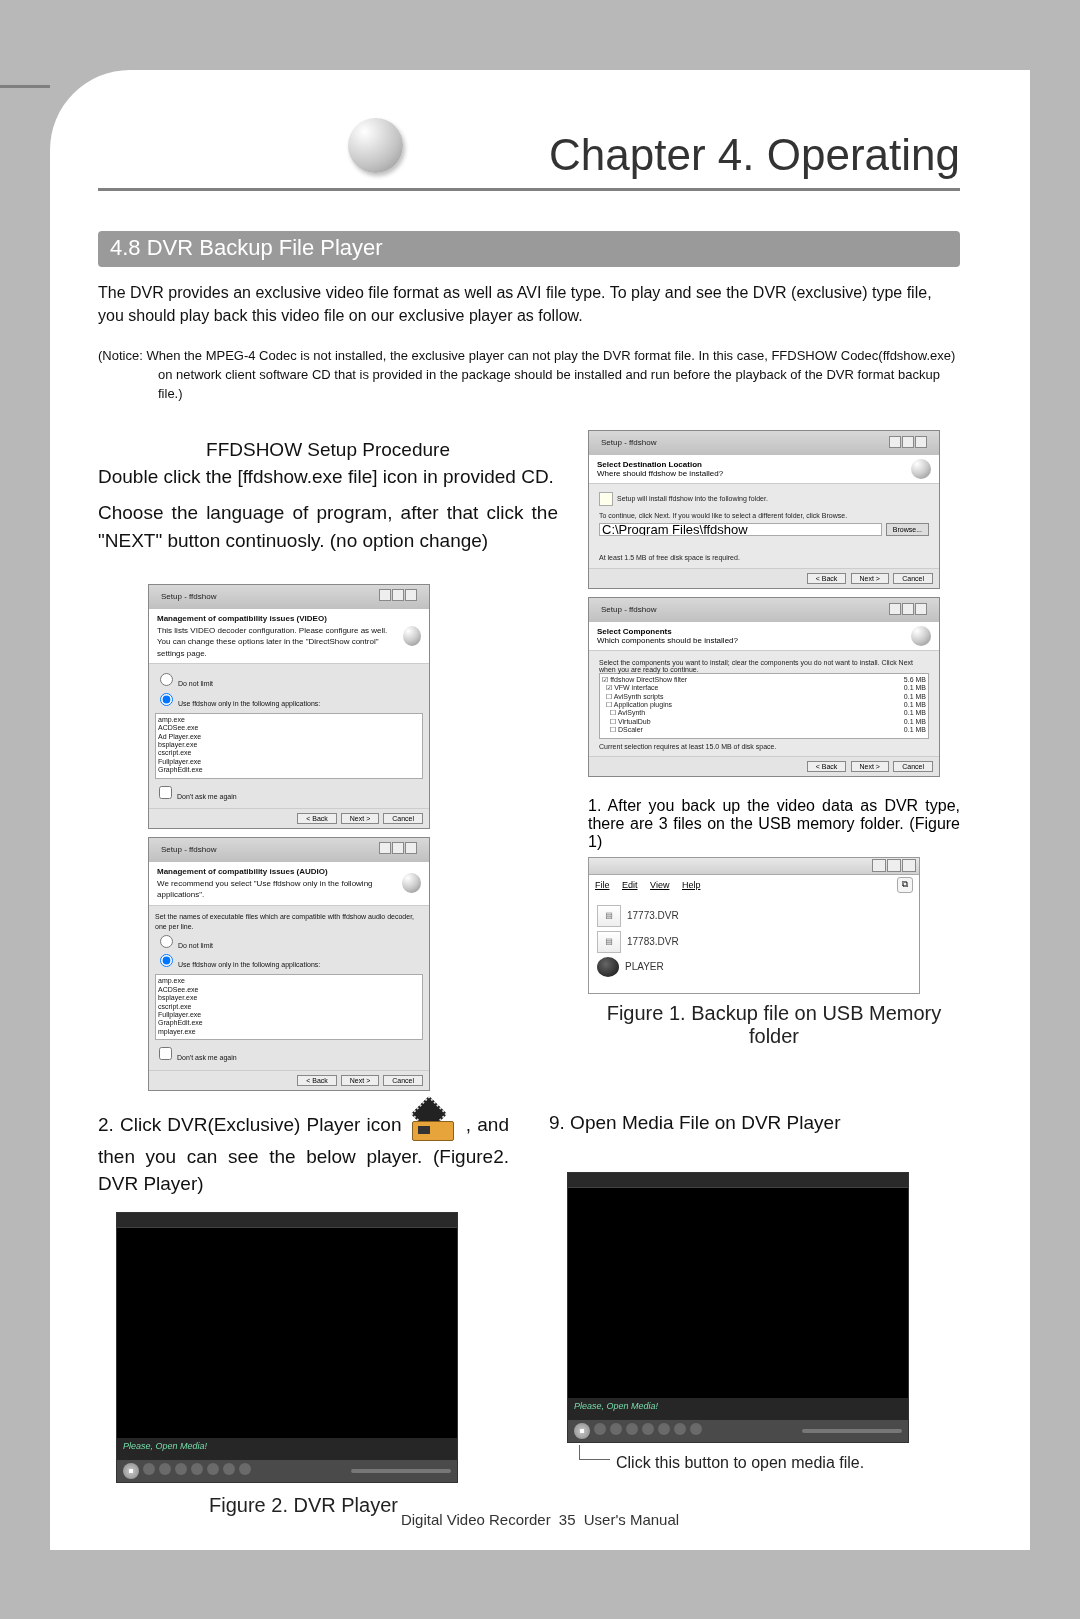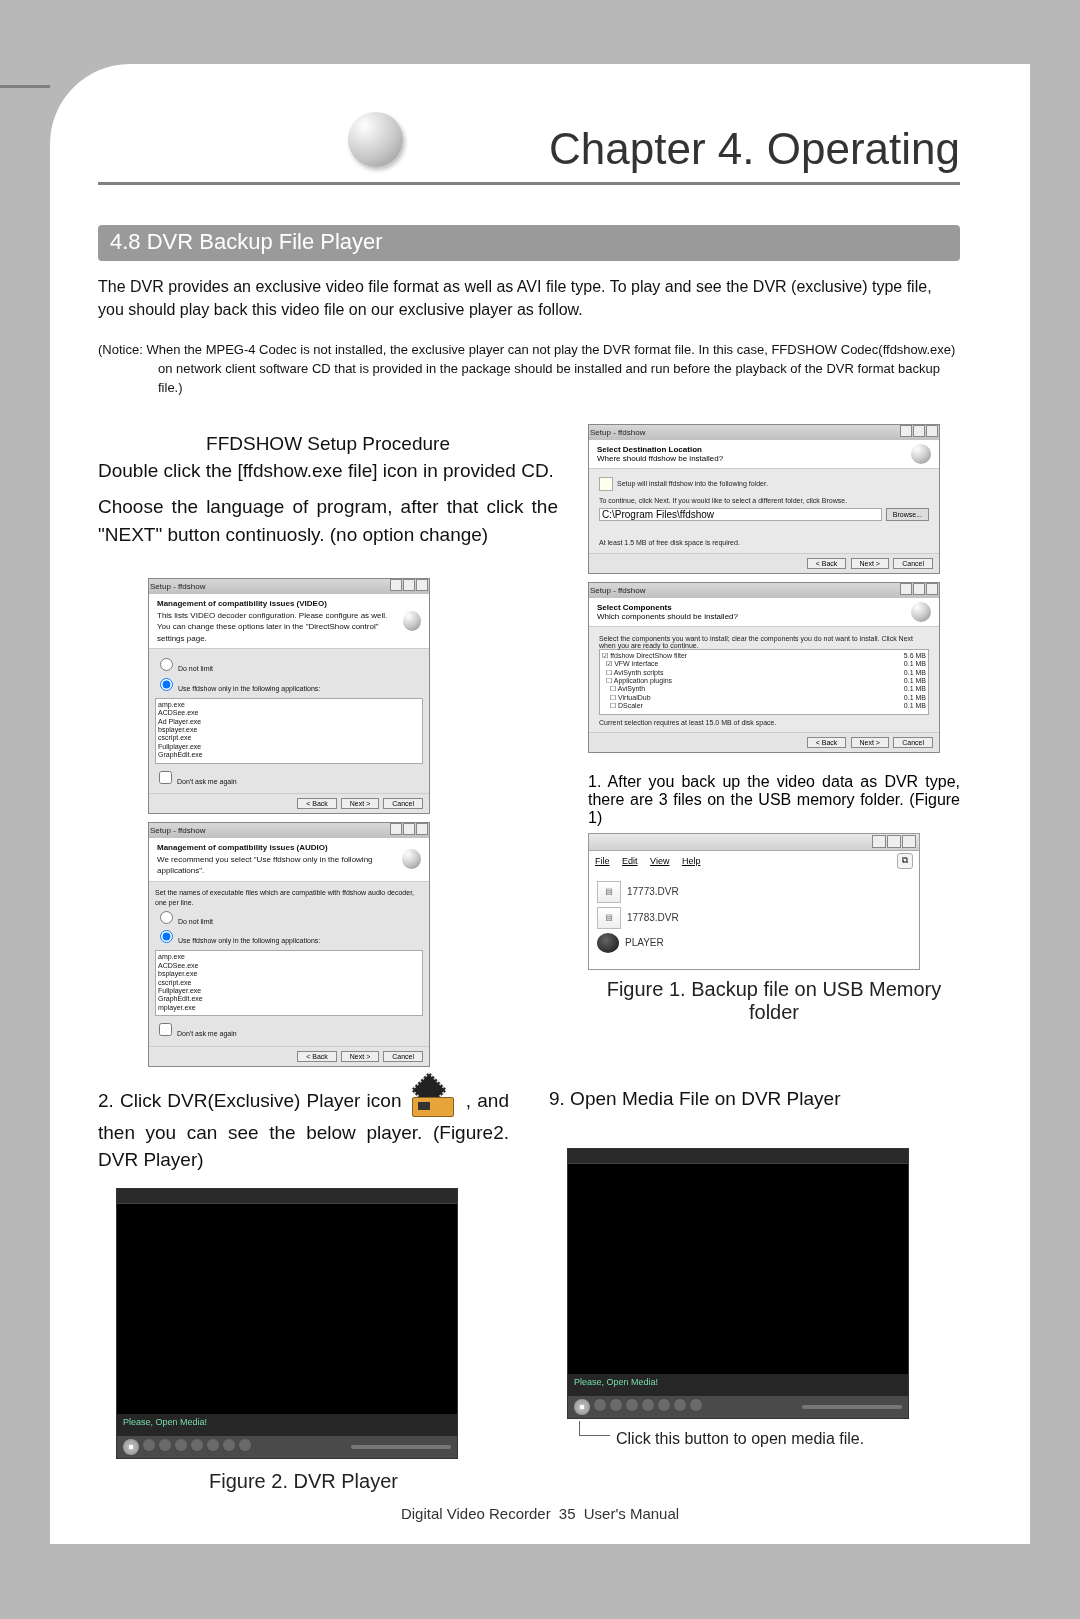--- a/index.html
+++ b/index.html
@@ -7,21 +7,21 @@
     padding: 0;
     background: #b8b8b8;
     font-family: "Segoe UI", Arial, sans-serif;
     width: 1080px;
     height: 1619px;
     overflow: hidden;
     position: relative;
   }
   .page {
     position: absolute;
-    top: 64px;
+    top: 70px;
     left: 50px;
     width: 980px;
     height: 1480px;
     background: #ffffff;
     border-top-left-radius: 80px;
     box-sizing: border-box;
     padding: 60px 70px 40px 48px;
   }
   .top-rule {
     position: absolute;
@@ -89,24 +89,24 @@
   .installer-window {
     width: 350px;
     border: 1px solid #888;
     background: #e9e9e9;
     font-size: 8px;
     margin-bottom: 8px;
     position: relative;
   }
   .inst-titlebar {
     background: linear-gradient(#d8d8d8,#c0c0c0);
-    height: 15px;
+    height: 24px;
     display: flex;
     align-items: center;
-    padding: 0 1px;
+    padding: 0 12px;
     font-size: 8px;
     color: #222;
     justify-content: space-between;
   }
   .inst-titlebar .ctrls span {
     display:inline-block;width:10px;height:10px;border:1px solid #888;background:#eee;margin-left:1px;
   }
   .inst-header {
     background: #fff;
     padding: 4px 8px;
@@ -121,21 +121,21 @@
   .inst-body {
     padding: 8px 10px 6px;
     font-size: 7px;
     color: #222;
     min-height: 70px;
   }
   .inst-body .pathbox {
     display:flex;gap:4px;margin:4px 0;
   }
   .inst-body .pathbox input {
-    flex:1;height:11px;font-size:10px;border:1px solid #aaa;padding:0 2px;
+    flex:1;height:11px;font-size:13px;border:1px solid #aaa;padding:0 2px;
   }
   .inst-body .pathbox button {
     font-size:7px;height:13px;border:1px solid #888;background:#ddd;padding:0 6px;
   }
   .inst-body .complist {
     border:1px solid #aaa;background:#fff;height:60px;padding:2px;
     font-size:7px;line-height:1.2;overflow:hidden;
   }
   .inst-body .complist .row {display:flex;justify-content:space-between;}
   .inst-footer {
@@ -204,20 +204,21 @@
   .pc-content .ficon{width:22px;height:20px;border:1px solid #bbb;background:linear-gradient(#fff,#eee);display:flex;align-items:center;justify-content:center;font-size:8px;color:#666;}
   .pc-content .picon{width:22px;height:20px;background:radial-gradient(circle at 40% 35%,#666,#111);border-radius:50%;}
   .figure-caption {
     text-align:center;font-size:20px;color:#222;margin:6px 0 12px;
   }
   .dvr-player {
     width: 340px;
     border:1px solid #333;
     background:#737373;
     margin: 14px 0 8px 18px;
+    font-style: italic;
   }
   .dvr-player .vtitle{height:14px;background:#2a2a2a;border-bottom:1px solid #444;}
   .dvr-player .video{height:210px;background:#000;}
   .dvr-player .status{height:18px;background:#262626;color:#7da;font-size:9px;padding:2px 6px;}
   .dvr-player .controls{height:22px;background:#4a4a4a;display:flex;align-items:center;justify-content:space-between;padding:0 6px;}
   .dvr-player .controls .left{display:flex;gap:4px;}
   .dvr-player .controls .btn{width:12px;height:12px;background:#6a6a6a;border-radius:50%;}
   .dvr-player .controls .btn.play{background:radial-gradient(circle,#fff 20%,#bbb 22%,#888 100%);width:16px;height:16px;}
   .dvr-player .controls .slider{width:100px;height:4px;background:#777;border-radius:2px;}
   .callout {

